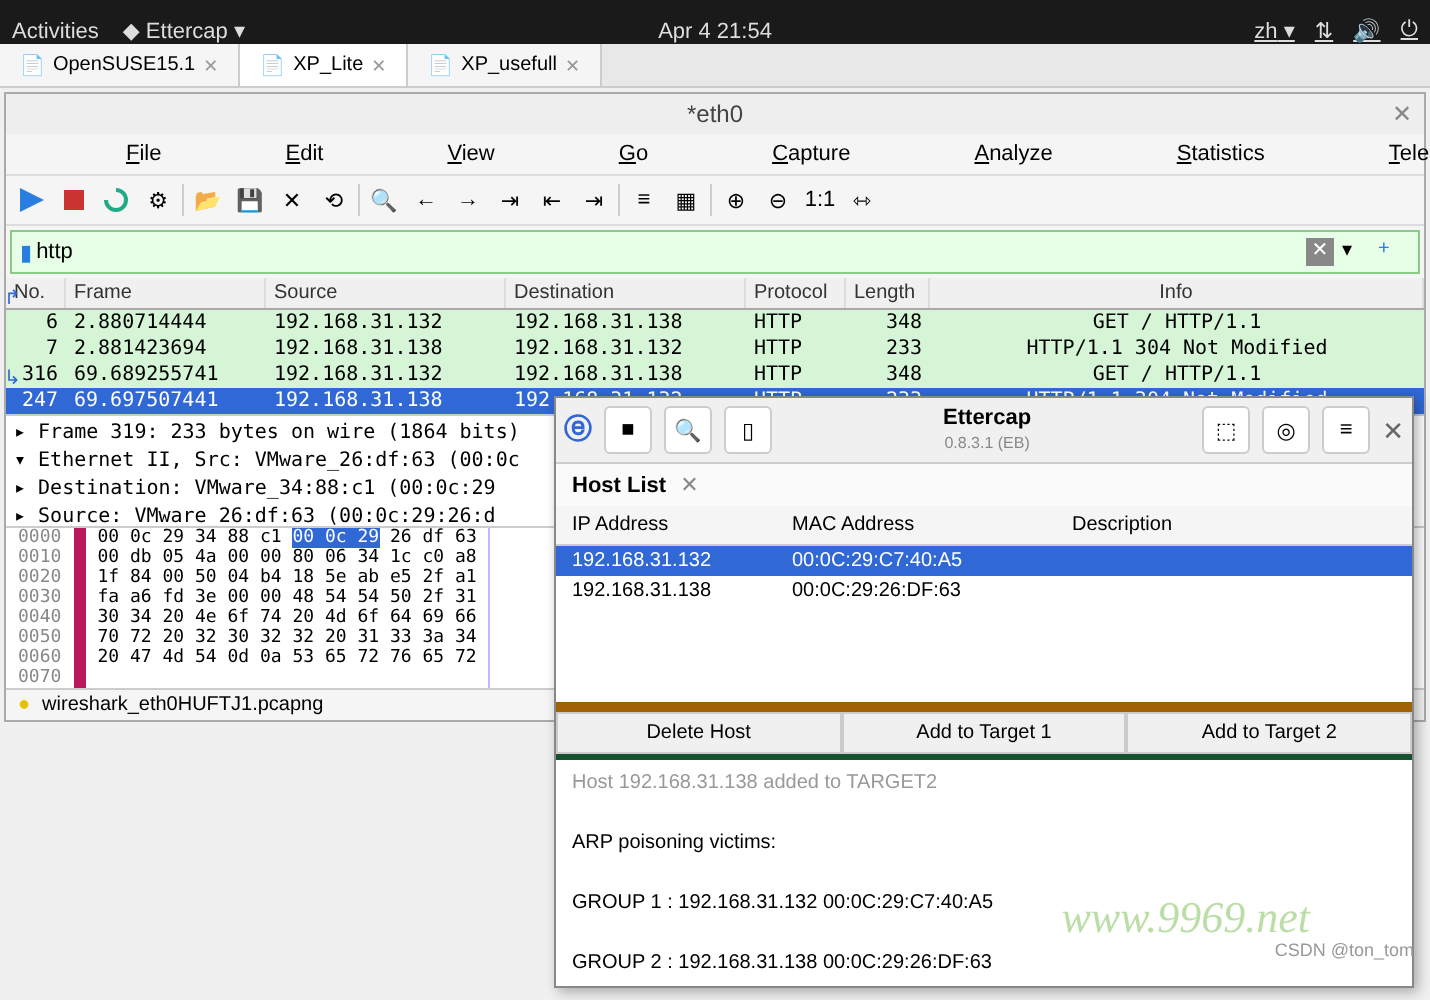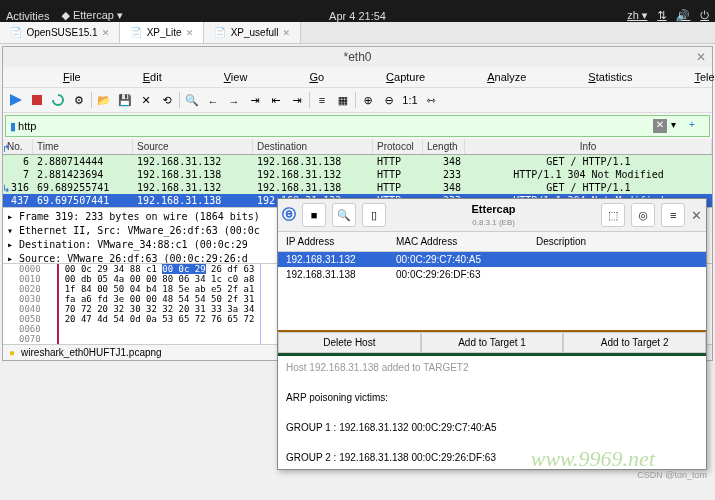--- a/index.html
+++ b/index.html
@@ -25,40 +25,40 @@
 .fbtn { width: 14px; height: 14px; margin: 0 2px; font-size: 10px; }
 .pkt-hdr { display: flex; background: #f0f0f0; border-bottom: 1px solid #aaa; font-size: 10px; color: #333; }
 .pkt-hdr > div { padding: 2px 4px; border-right: 1px solid #ddd; }
 .c-no { width: 30px; } .c-t { width: 100px; } .c-s { width: 120px; } .c-d { width: 120px; } .c-p { width: 50px; } .c-l { width: 42px; } .c-i { flex: 1; text-align: center; }
 .pkt-row { display: flex; font-size: 10px; font-family: 'DejaVu Sans Mono', monospace; }
 .pkt-row > div { padding: 1px 4px; white-space: nowrap; overflow: hidden; }
 .r-green { background: #d6f5d6; }
 .r-sel { background: #3068d6; color: #fff; }
 .details { font-family: 'DejaVu Sans Mono', monospace; font-size: 10px; padding: 2px 4px; background: #fff; border-top: 1px solid #ccc; line-height: 1.4; }
 .hexpane { display: flex; font-family: 'DejaVu Sans Mono', monospace; font-size: 9px; background: #fff; border-top: 1px solid #ccc; }
-.hex-off { color: #888; padding: 0 16px; border-right: 2px solid #be185d; }
+.hex-off { color: #888; padding: 0 6px; border-right: 6px solid #be185d; }
 .hex-bytes { padding: 0 6px; border-right: 1px solid #c4b5fd; }
 .hex-asc { padding: 0 6px; }
 .hex-sel { background: #3068d6; color: #fff; }
 .statusbar { display: flex; align-items: center; padding: 2px 6px; background: #f5f5f5; border-top: 1px solid #ccc; font-size: 10px; gap: 6px; }
 .ettercap { position: absolute; right: 8px; top: 198px; width: 430px; background: #fafafa; border: 1px solid #888; box-shadow: 2px 2px 6px rgba(0,0,0,.3); }
 .ett-titlebar { display: flex; align-items: center; padding: 4px; background: #f0f0f0; border-bottom: 1px solid #ccc; gap: 6px; }
 .ett-btn { width: 24px; height: 24px; border: 1px solid #ccc; border-radius: 3px; display: flex; align-items: center; justify-content: center; background: #fff; }
 .ett-title { flex: 1; text-align: center; font-size: 11px; }
 .ett-close { color: #666; font-size: 13px; }
 .ett-tabs { padding: 4px 8px; font-size: 11px; font-weight: bold; }
 .ett-tabs .tx { font-weight: normal; color: #888; margin-left: 4px; }
 .ett-colhdr { display: flex; background: #f5f5f5; border-bottom: 1px solid #ccc; font-size: 10px; padding: 2px 0; }
 .ett-colhdr > div { padding: 2px 8px; }
 .ec-ip { width: 110px; } .ec-mac { width: 140px; } .ec-desc { flex: 1; }
 .ett-list { background: #fff; height: 78px; }
 .ett-row { display: flex; font-size: 10px; }
 .ett-row > div { padding: 2px 8px; }
 .ett-row.sel { background: #3068d6; color: #fff; }
-.ett-actions { display: flex; border-top: 2px solid #a16207; align-items: center; }
+.ett-actions { display: flex; border-top: 5px solid #a16207; align-items: center; }
 .ett-actions button { flex: 1; padding: 4px; background: #f0f0f0; border: 1px solid #ccc; font-size: 10px; border-radius: 0; }
 .ett-log { padding: 4px 8px; font-size: 10px; line-height: 1.5; background: #fff; border-top: 3px solid #14532d; }
 .watermark { position: absolute; right: 60px; bottom: 28px; font-size: 22px; color: rgba(120,190,80,.5); font-style: italic; pointer-events: none; font-family: serif; }
 .credit { position: absolute; right: 8px; bottom: 20px; font-size: 9px; color: #999; }
 .sidearrow { position: absolute; left: 2px; top: 143px; color: #3068d6; font-size: 10px; }
 .sidearrow2 { position: absolute; left: 2px; top: 183px; color: #3068d6; font-size: 10px; }
 </style>
 </head>
 <body>
 
@@ -135,21 +135,21 @@
   </div>
   <div class="filter">
     <span style="color:#2a7de1">▮</span>
     <input value="http" style="">
     <span class="fbtn" style="background:#888;color:#fff;text-align:center">✕</span>
     <span class="fbtn">▾</span>
     <span class="fbtn" style="color:#2a7de1">+</span>
   </div>
   <div class="pkt-hdr">
     <div class="c-no">No.</div>
-      <div class="c-t">Time</div>
+      <div class="c-t">Frame</div>
       <div class="c-s">Source</div>
       <div class="c-d">Destination</div>
       <div class="c-p">Protocol</div>
       <div class="c-l">Length</div>
       <div class="c-i">Info</div>
   </div>
   <div id="pkt-list">
       <div class="pkt-row r-green">
         <div class="c-no" style="text-align:right">6</div>
         <div class="c-t">2.880714444</div>
@@ -171,21 +171,21 @@
       <div class="pkt-row r-green">
         <div class="c-no" style="text-align:right">316</div>
         <div class="c-t">69.689255741</div>
         <div class="c-s">192.168.31.132</div>
         <div class="c-d">192.168.31.138</div>
         <div class="c-p">HTTP</div>
         <div class="c-l" style="text-align:right">348</div>
         <div class="c-i">GET / HTTP/1.1</div>
       </div>
       <div class="pkt-row r-sel">
-        <div class="c-no" style="text-align:right">437</div>
+        <div class="c-no" style="text-align:right">247</div>
         <div class="c-t">69.697507441</div>
         <div class="c-s">192.168.31.138</div>
         <div class="c-d">192.168.31.132</div>
         <div class="c-p">HTTP</div>
         <div class="c-l" style="text-align:right">233</div>
         <div class="c-i">HTTP/1.1 304 Not Modified</div>
       </div>
     </div>
   <div class="sidearrow">↱</div>
   <div class="sidearrow2">↳</div>
@@ -206,20 +206,21 @@
         <div>0040</div>
         <div>0050</div>
         <div>0060</div>
         <div>0070</div>
       </div>
     <div class="hex-bytes" id="hex-bytes">
         <div>00 0c 29 34 88 c1 <span class="hex-sel">00 0c 29</span> 26 df 63</div>
         <div><span class=""></span>00 db 05 4a 00 00 80 06 34 1c c0 a8</div>
         <div><span class=""></span>1f 84 00 50 04 b4 18 5e ab e5 2f a1</div>
         <div><span class=""></span>fa a6 fd 3e 00 00 48 54 54 50 2f 31</div>
+        <div><span class=""></span>30 34 20 4e 6f 74 20 4d 6f 64 69 66</div>
         <div><span class=""></span>70 72 20 32 30 32 32 20 31 33 3a 34</div>
         <div><span class=""></span>20 47 4d 54 0d 0a 53 65 72 76 65 72</div>
       </div>
     <div class="hex-asc" id="hex-asc">
         <div>&nbsp;</div>
         <div>&nbsp;</div>
         <div>&nbsp;</div>
         <div>&nbsp;</div>
         <div>&nbsp;</div>
         <div>&nbsp;</div>
@@ -239,20 +240,21 @@
     <span style="color:#3068d6;font-size:14px;font-weight:bold">ⓔ</span>
     <div class="ett-btn">■</div>
     <div class="ett-btn">🔍</div>
     <div class="ett-btn">▯</div>
     <div class="ett-title"><b>Ettercap</b><br><span style="font-size:8px;color:#888">0.8.3.1 (EB)</span></div>
     <div class="ett-btn">⬚</div>
     <div class="ett-btn">◎</div>
     <div class="ett-btn">≡</div>
     <span class="ett-close">✕</span>
   </div>
+  <div class="ett-tabs"><span>Host List</span> <span class="tx">✕</span></div>
   <div class="ett-colhdr">
     <div class="ec-ip">IP Address</div>
       <div class="ec-mac">MAC Address</div>
       <div class="ec-desc">Description</div>
   </div>
   <div class="ett-list" id="ett-list">
       <div class="ett-row sel">
         <div class="ec-ip">192.168.31.132</div>
         <div class="ec-mac">00:0C:29:C7:40:A5</div>
         <div class="ec-desc"></div>

